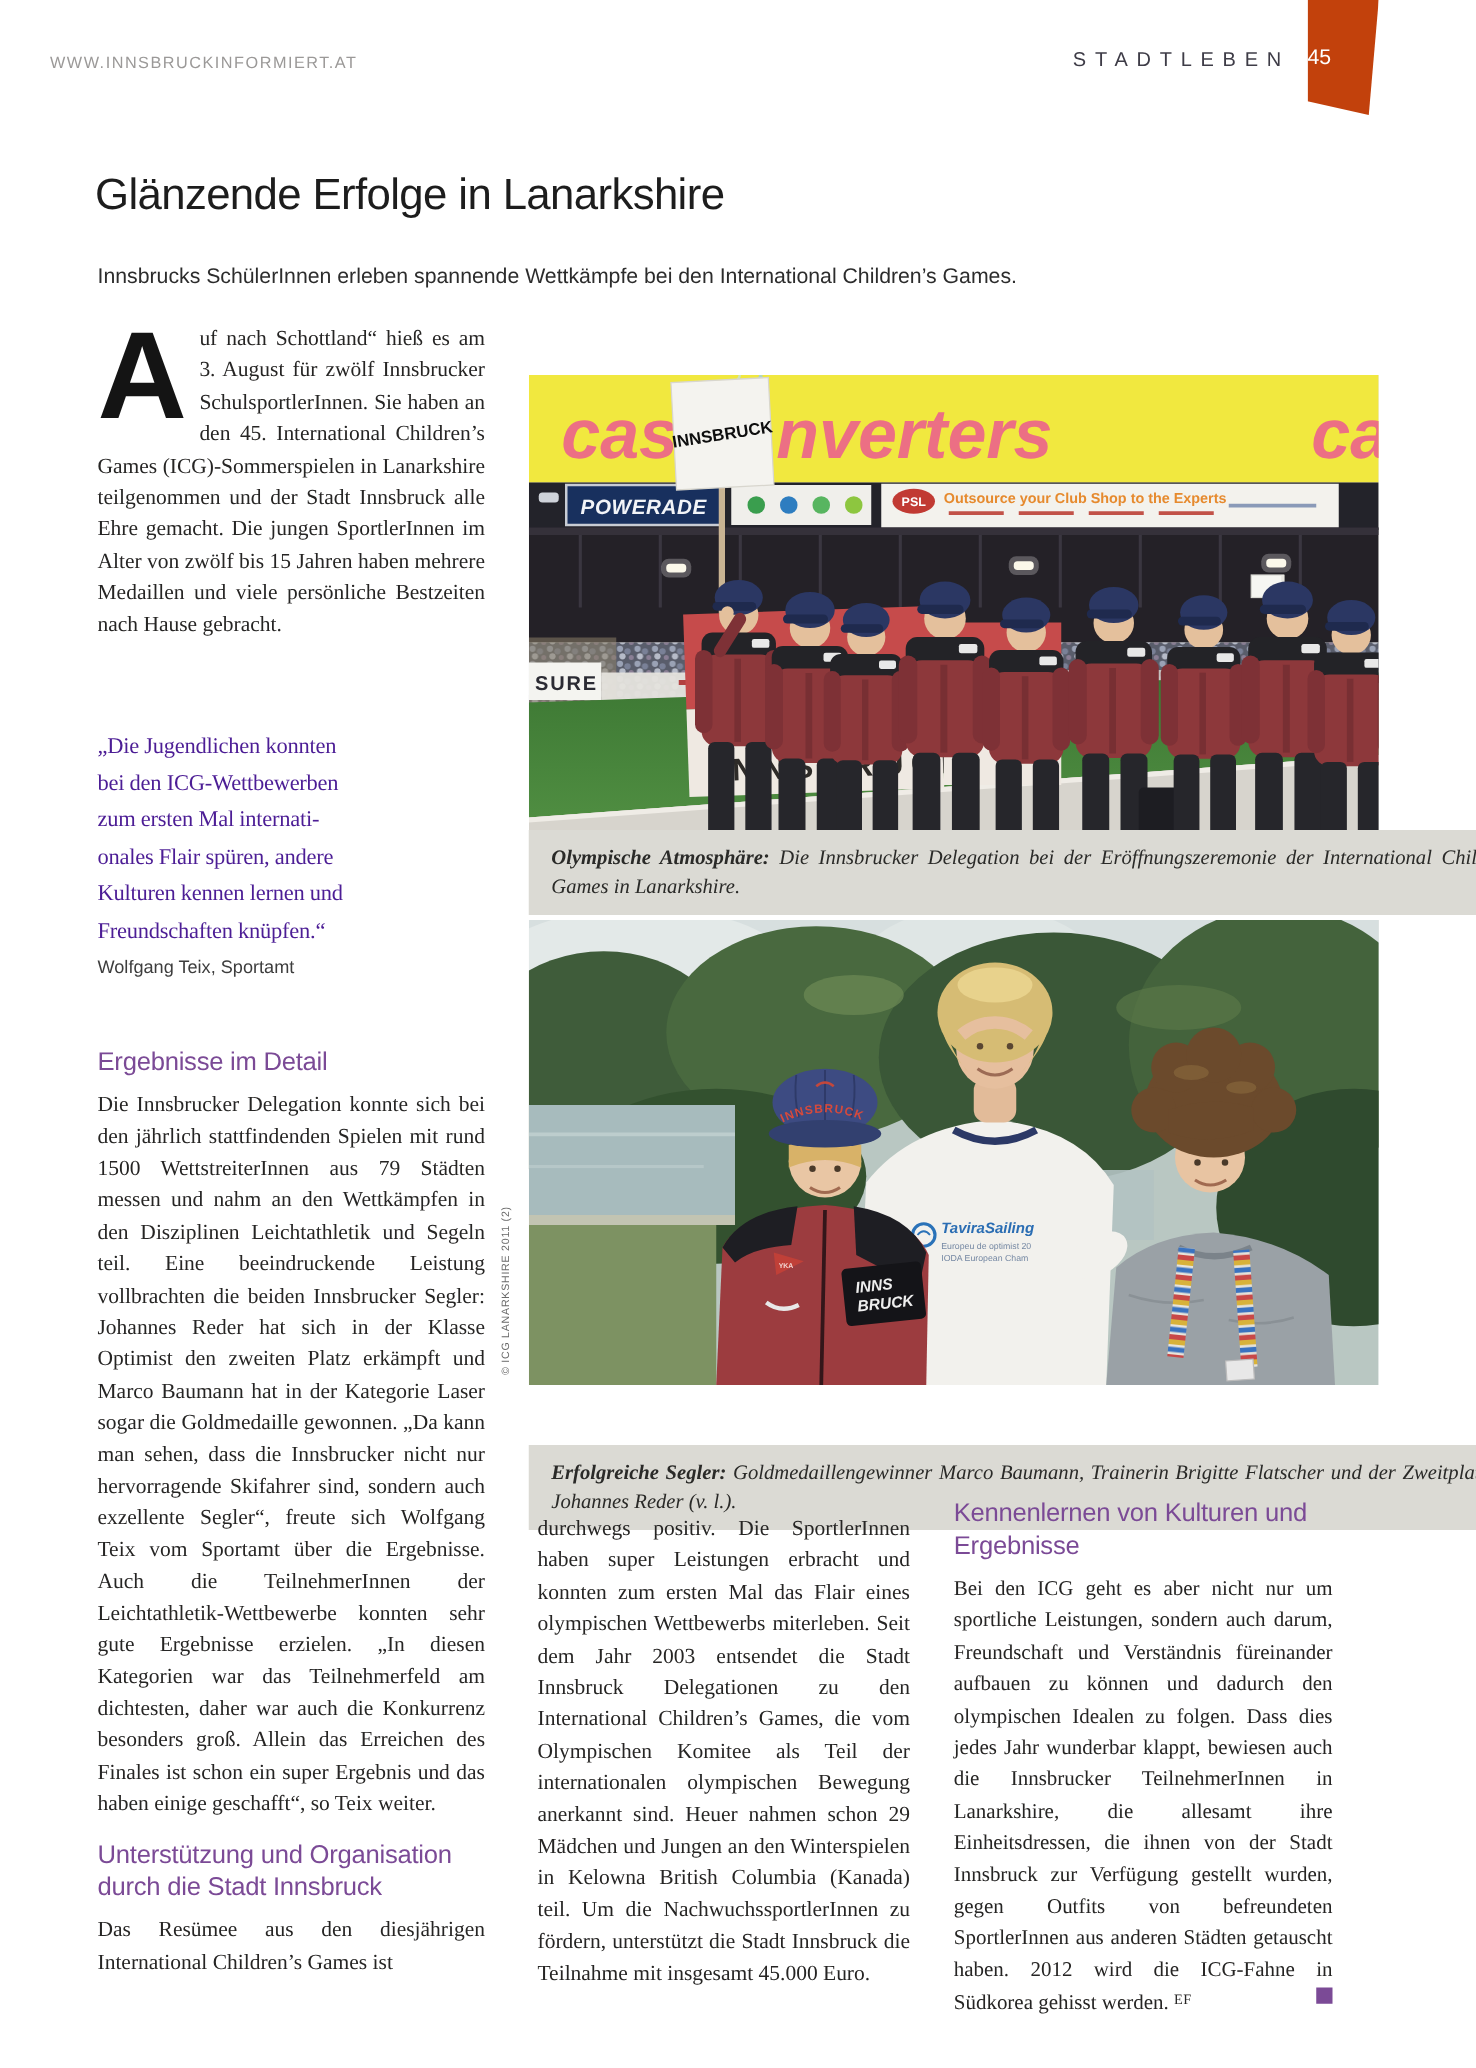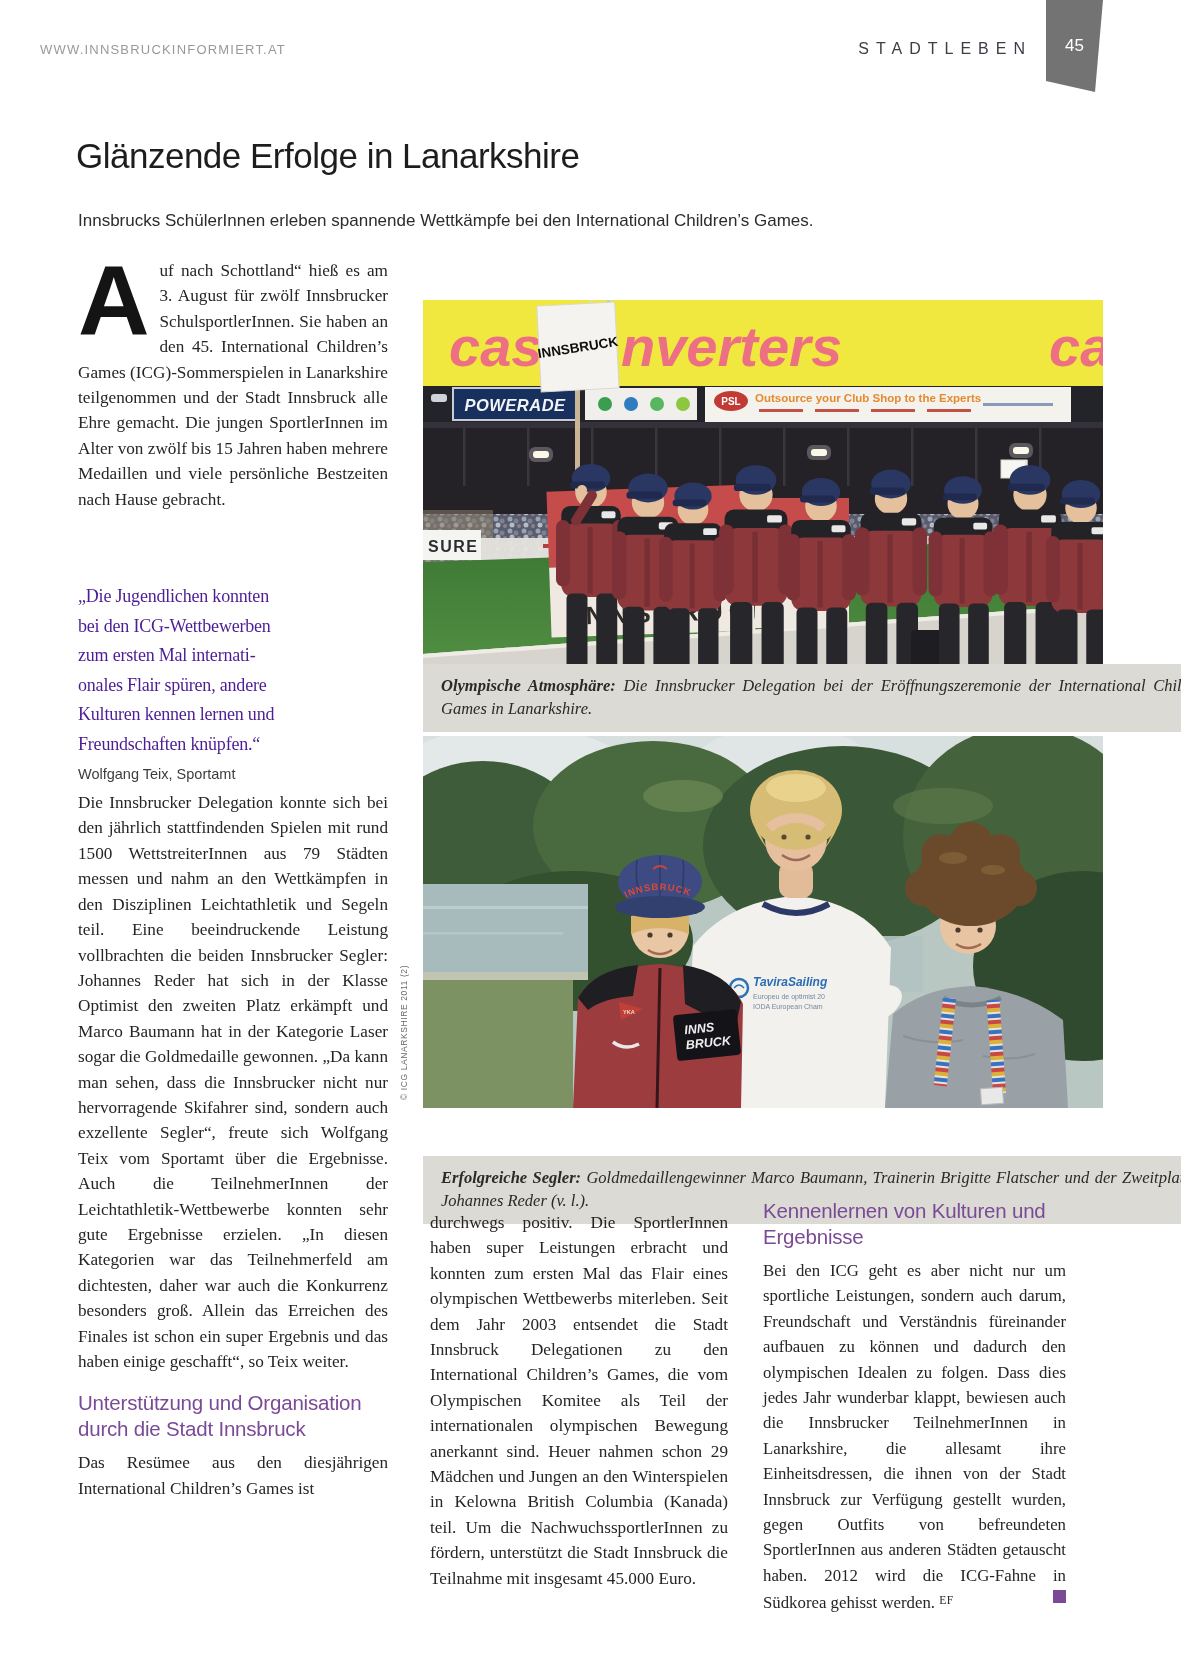--- a/index.html
+++ b/index.html
@@ -4,23 +4,23 @@
 <style>
   html,body{margin:0;padding:0;background:#ffffff;}
   .page{position:relative;width:1181px;height:1654px;background:#ffffff;overflow:hidden;
         font-family:"Liberation Serif",serif;color:#262524;}
 
   
   .topbar-site{position:absolute;left:40px;top:42px;font-family:"Liberation Sans",sans-serif;
         font-size:13px;letter-spacing:1.2px;color:#9b9998;}
   .topbar-section{position:absolute;top:40px;right:149px;font-family:"Liberation Sans",sans-serif;
         font-size:16px;letter-spacing:7px;color:#3e3c47;}
-  .ribbon{position:absolute;left:1046px;top:0;width:57px;height:92px;background:#737373;
+  .ribbon{position:absolute;left:1046px;top:0;width:57px;height:92px;background:#c2410c;
         clip-path:polygon(0 0,100% 0,86% 100%,0 88%);color:#ffffff;
-        font-family:"Liberation Sans",sans-serif;font-size:17px;text-align:center;
+        font-family:"Liberation Sans",sans-serif;font-size:17px;text-align:left;
         padding-top:36px;box-sizing:border-box;}
 
   
   .title{position:absolute;left:76px;top:136px;margin:0;font-family:"Liberation Sans",sans-serif;
         font-weight:400;font-size:35px;letter-spacing:-0.5px;color:#1d1d1d;}
   .subtitle{position:absolute;left:78px;top:211px;margin:0;font-family:"Liberation Sans",sans-serif;
         font-size:17px;color:#2c2c2c;text-align:right;}
 
   
   .col1{position:absolute;left:78px;top:258px;width:310px;}
@@ -74,20 +74,21 @@
 
   <div class="col1">
     <p class="body-text"><span class="dropcap">A</span><span>uf nach Schottland“ hieß es am 3. August für zwölf Innsbrucker SchulsportlerInnen. Sie haben an den 45. International Children’s Games (ICG)-Sommerspielen in Lanarkshire teilgenommen und der Stadt Innsbruck alle Ehre gemacht. Die jungen SportlerInnen im Alter von zwölf bis 15 Jahren haben mehrere Medaillen und viele persönliche Bestzeiten nach Hause gebracht.</span></p>
     <div class="quote">„Die Jugendlichen konnten
 bei den ICG-Wettbewerben
 zum ersten Mal internati-
 onales Flair spüren, andere
 Kulturen kennen lernen und
 Freundschaften knüpfen.“</div>
     <div class="quote-attr">Wolfgang Teix, Sportamt</div>
+    <h2 class="sec" id="sec1-h">Ergebnisse im Detail</h2>
     <p class="body-text" id="sec1-b">Die Innsbrucker Delegation konnte sich bei den jährlich stattfindenden Spielen mit rund 1500 WettstreiterInnen aus 79 Städten messen und nahm an den Wettkämpfen in den Disziplinen Leichtathletik und Segeln teil. Eine beeindruckende Leistung vollbrachten die beiden Innsbrucker Segler: Johannes Reder hat sich in der Klasse Optimist den zweiten Platz erkämpft und Marco Baumann hat in der Kategorie Laser sogar die Goldmedaille gewonnen. „Da kann man sehen, dass die Innsbrucker nicht nur hervorragende Skifahrer sind, sondern auch exzellente Segler“, freute sich Wolfgang Teix vom Sportamt über die Ergebnisse. Auch die TeilnehmerInnen der Leichtathletik-Wettbewerbe konnten sehr gute Ergebnisse erzielen. „In diesen Kategorien war das Teilnehmerfeld am dichtesten, daher war auch die Konkurrenz besonders groß. Allein das Erreichen des Finales ist schon ein super Ergebnis und das haben einige geschafft“, so Teix weiter.</p>
     <h2 class="sec" id="sec2-h">Unterstützung und Organisation durch die Stadt Innsbruck</h2>
     <p class="body-text" id="sec2-b">Das Resümee aus den diesjährigen International Children’s Games ist</p>
   </div>
 
   <div class="photo" id="photo1">
     <svg width="680" height="391" viewBox="0 0 680 391" xmlns="http://www.w3.org/2000/svg">
       <defs>
         <pattern id="crowdP" width="14" height="12" patternUnits="userSpaceOnUse">
           <rect width="14" height="12" fill="#595d6b"></rect>

